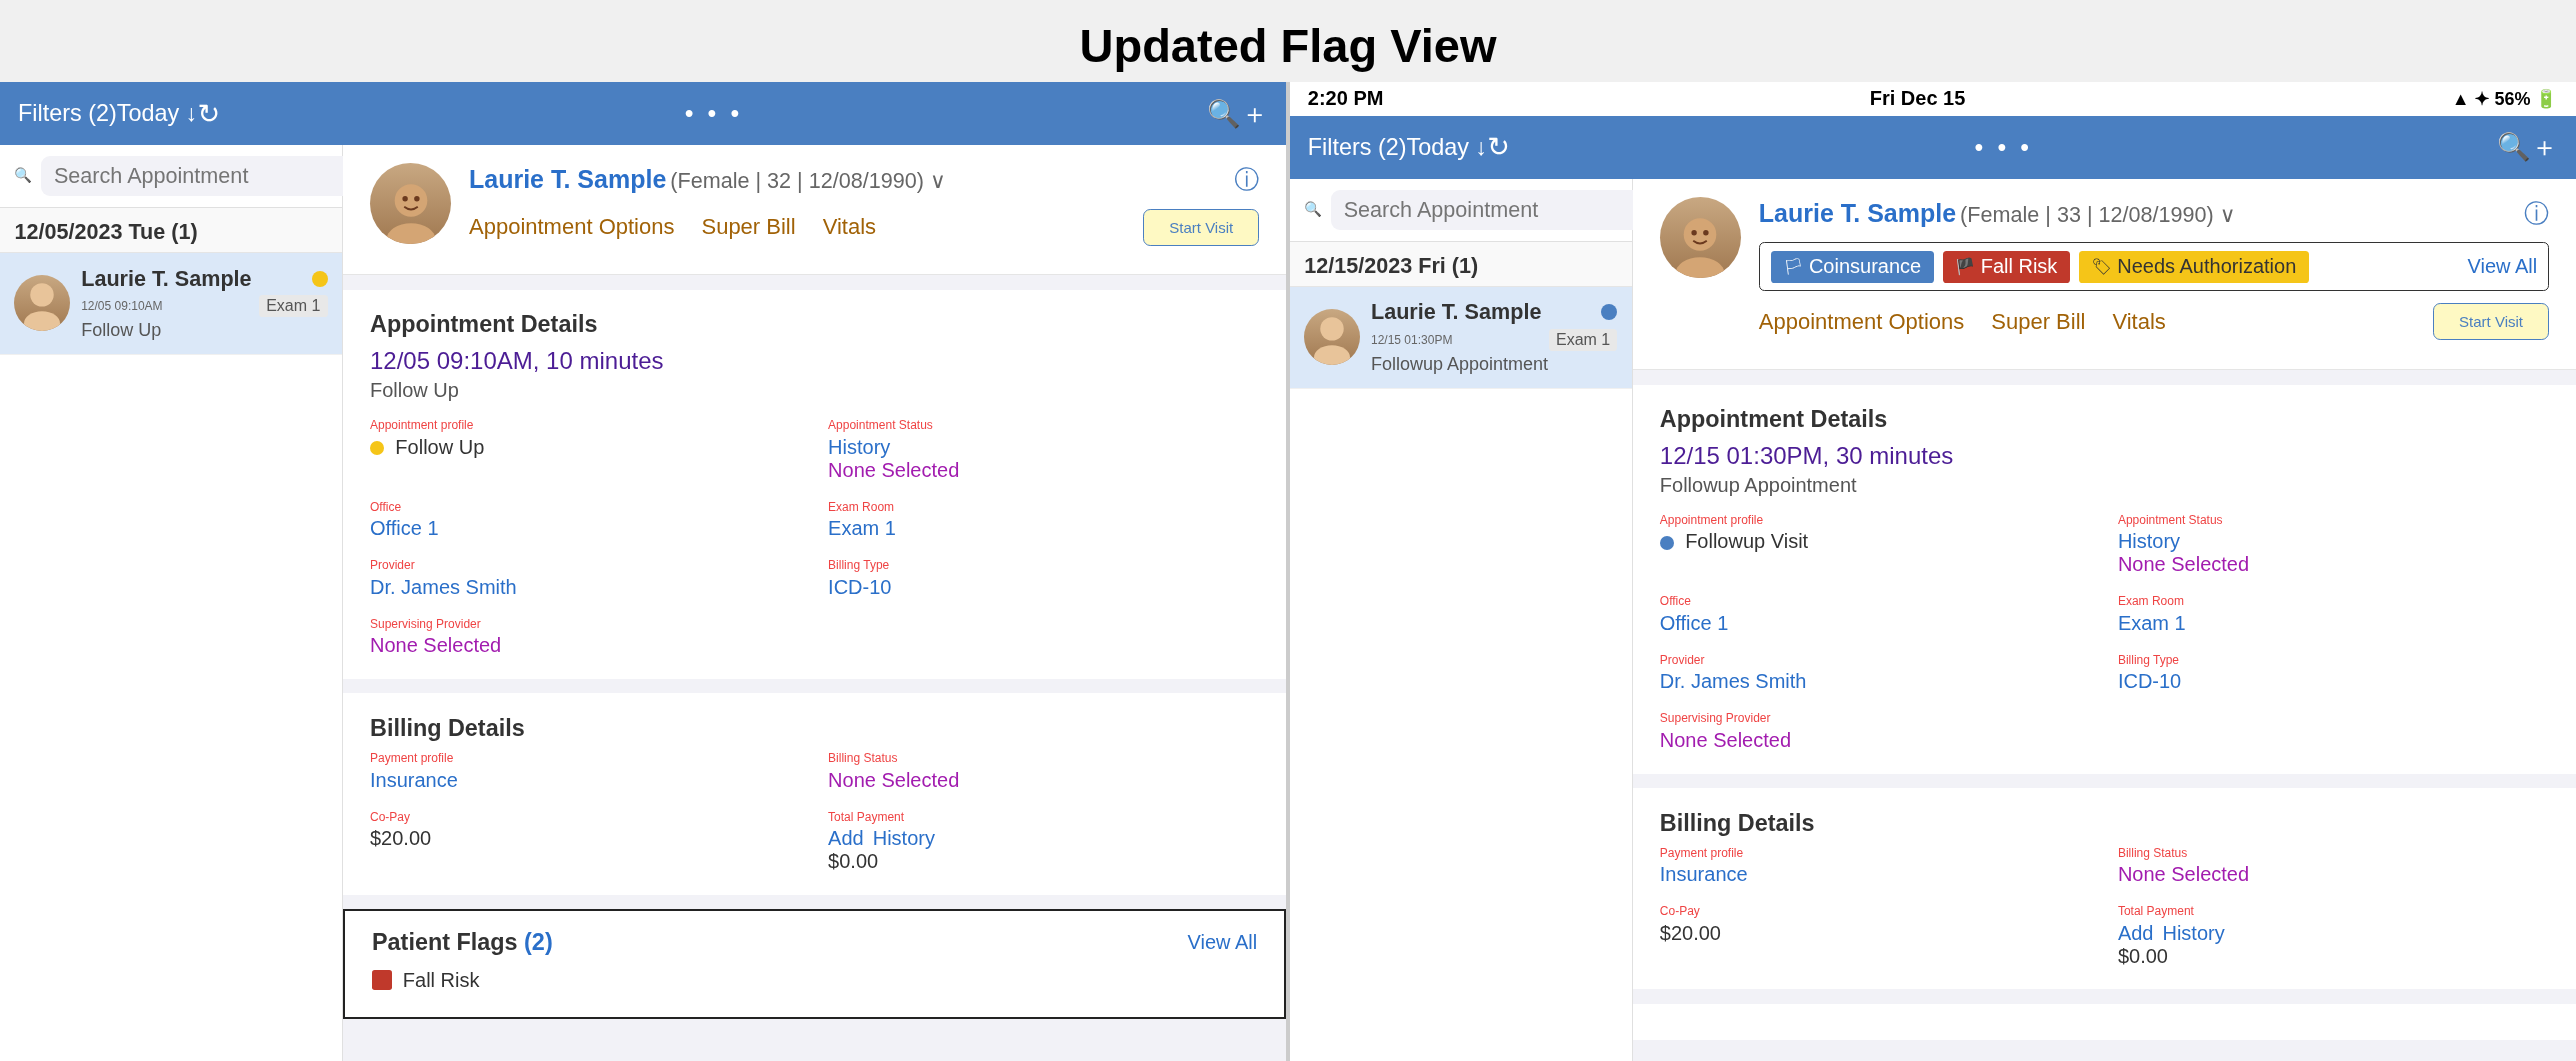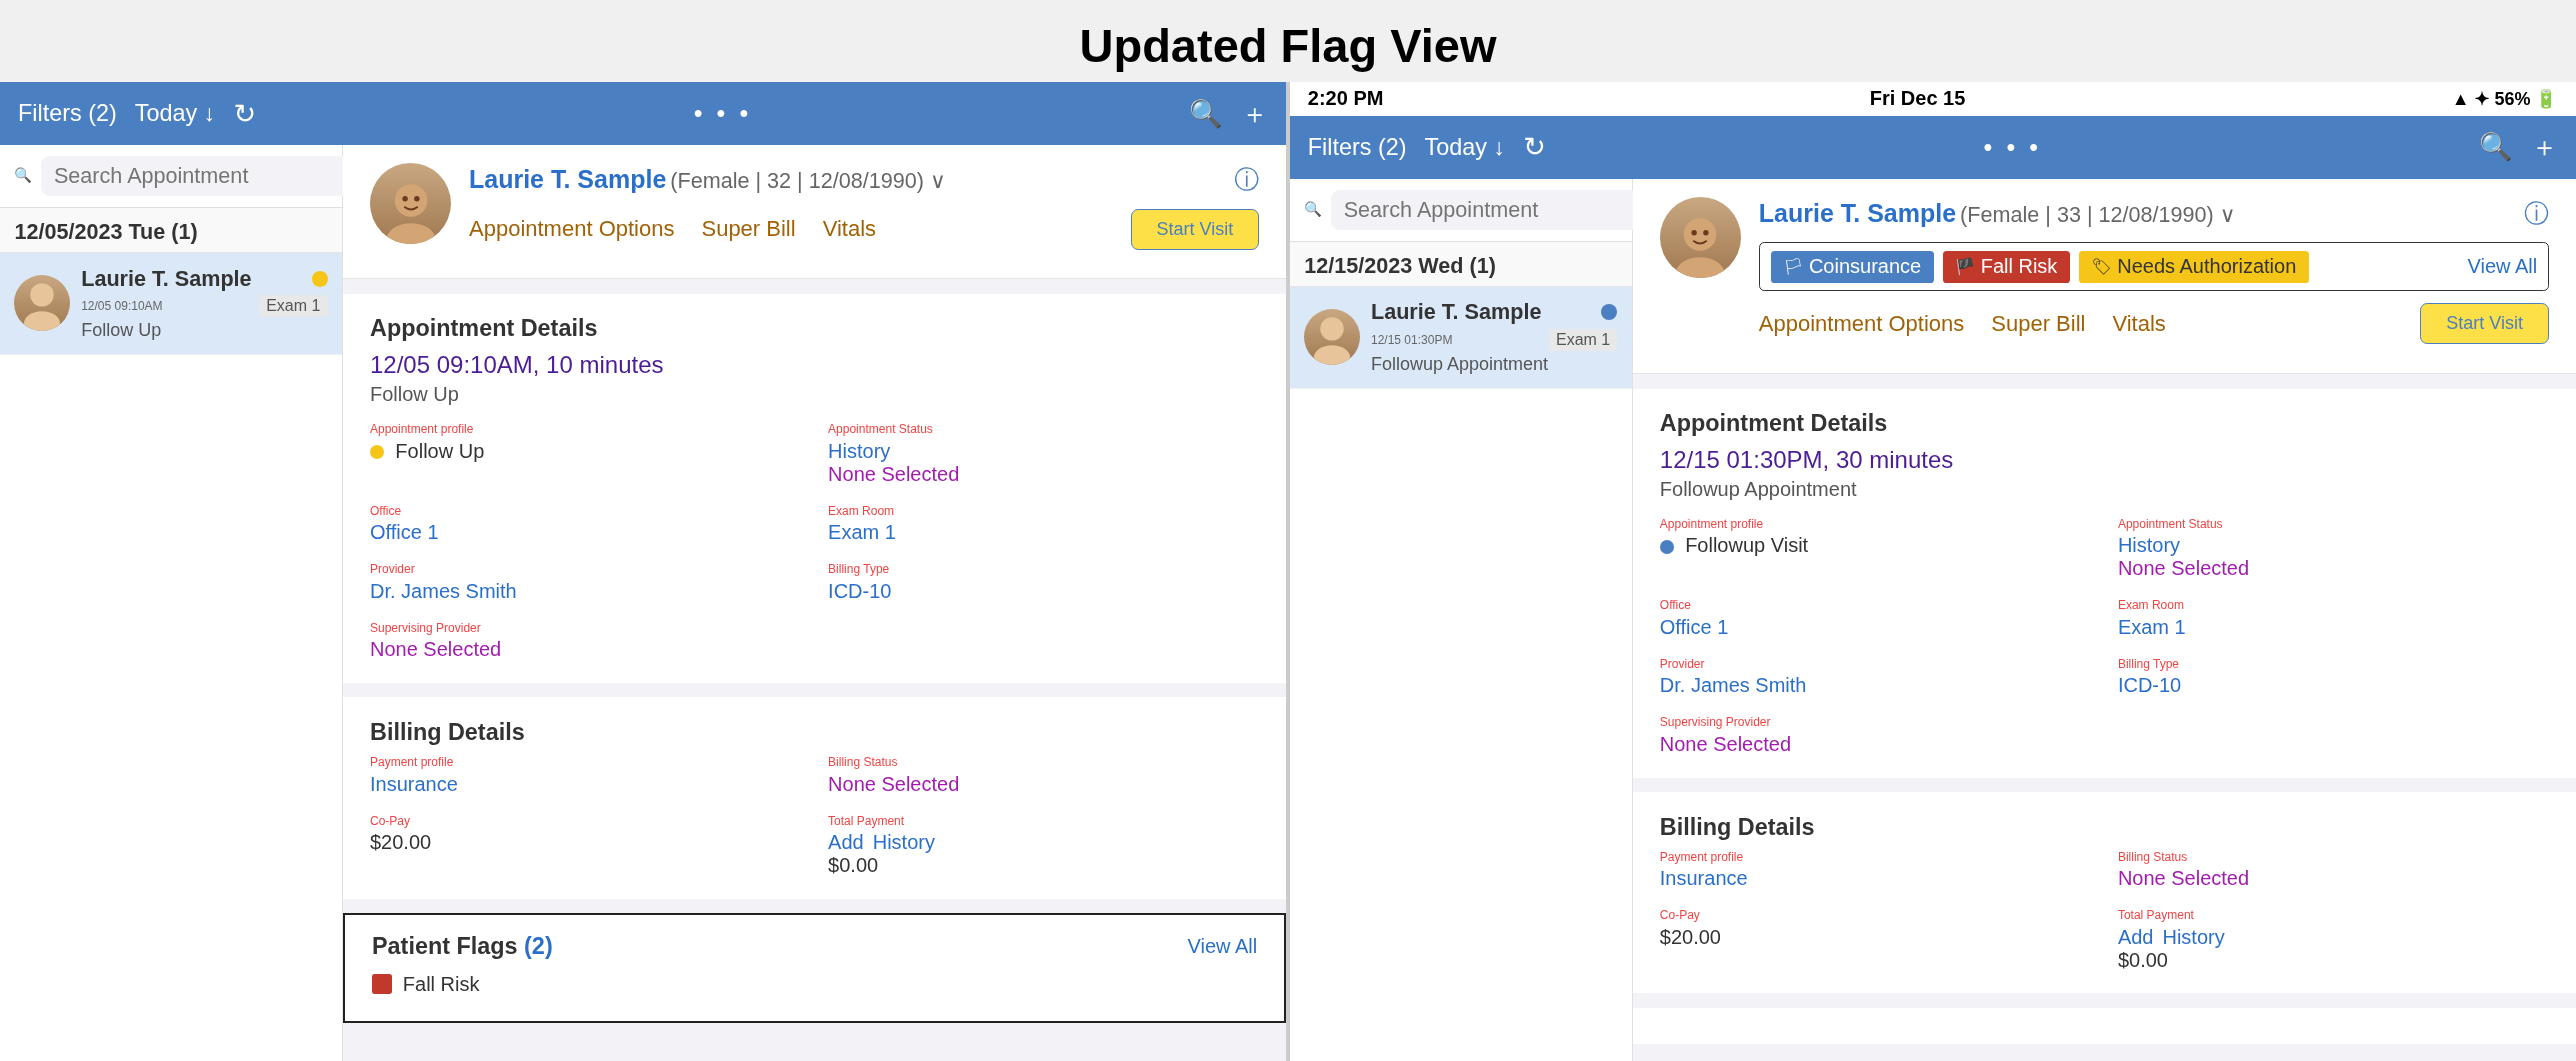--- a/index.html
+++ b/index.html
@@ -64,21 +64,20 @@
       gap: 9px;
       font-size: 18px;
     }
 
     
     .nav-bar {
       background: #4a7fc1;
       display: flex;
       align-items: center;
       padding: 9px 18px;
-      gap: 18px;
       min-height: 63px;
     }
     .nav-bar-btn {
       color: white;
       font-size: 23.4px;
       font-weight: 500;
       background: none;
       border: none;
       cursor: pointer;
       display: flex;
@@ -303,26 +302,26 @@
     }
     .apt-action-link {
       font-size: 22px;
       color: #a16207;
       cursor: pointer;
       background: none;
       border: none;
     }
     .start-visit-btn {
       margin-left: auto;
-      background: #fde047;
+      background: #fef9c3;
       border: 1.8px solid #4a7fc1;
       color: #4a7fc1;
       padding: 9px 25px;
       border-radius: 7.2px;
-      font-size: 18px;
+      font-size: 15px;
       font-weight: 500;
       cursor: pointer;
     }
 
     
     .details-section {
       background: white;
       margin-top: 14.4px;
       padding: 21.6px 27px;
     }
@@ -682,21 +681,21 @@
       <button class="nav-icon-btn">＋</button>
     </div>
 
     <div class="content-area">
 
       <div class="sidebar">
         <div class="search-bar">
           <span>🔍</span>
           <input type="text" placeholder="Search Appointment" style="">
         </div>
-        <div class="date-header">12/15/2023 Wed (1)</div>
+        <div class="date-header">12/15/2023 Fri (1)</div>
         <div class="appointment-item selected">
           <div class="apt-avatar-small">
             <svg viewBox="0 0 62 62" xmlns="http://www.w3.org/2000/svg">
               <circle cx="31" cy="22" r="13" fill="#e8c49a"></circle>
               <ellipse cx="31" cy="54" rx="20" ry="14" fill="#e8c49a"></ellipse>
             </svg>
           </div>
           <div class="apt-info">
             <div class="apt-name-row">
               <span class="apt-name">Laurie T. Sample</span>

